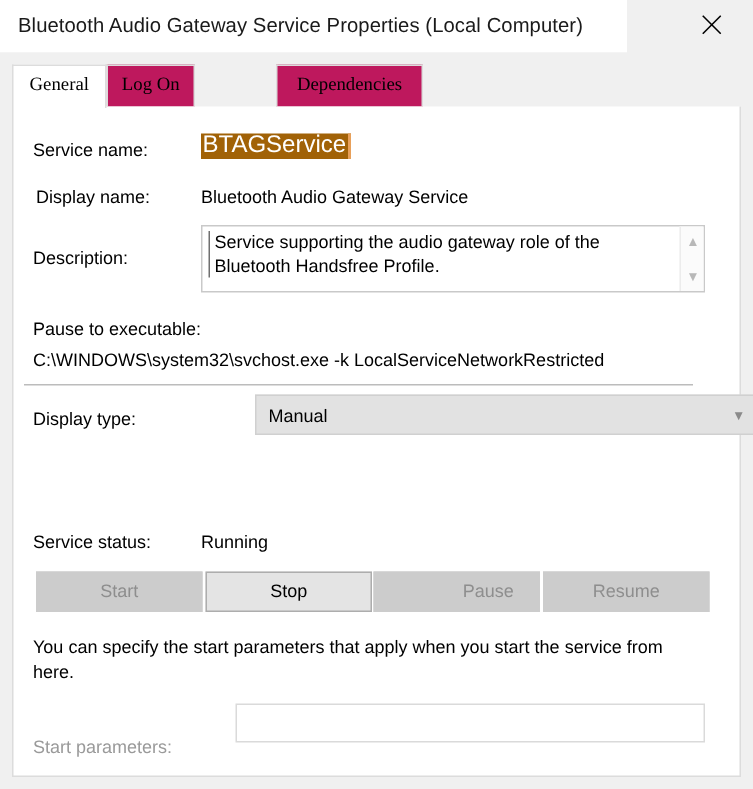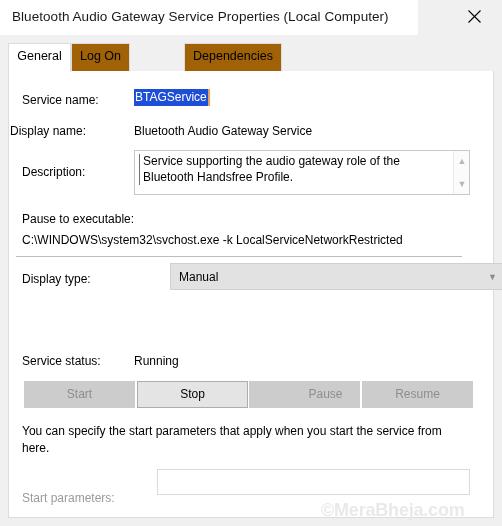--- a/index.html
+++ b/index.html
@@ -48,35 +48,36 @@
     cursor: default;
   }
   #close-button svg { position: absolute; left: 9px; top: 8px; }
 
   
   #tabstrip {
     position: absolute;
     left: 0; top: 35px;
     width: 466px; height: 36px;
     background: #f0f0f0;
+    font-family: Liberation Serif, serif;
   }
   .tab {
     position: absolute;
     top: 8px;
     height: 28px;
     box-sizing: border-box;
     font-size: 12.5px;
     color: #000;
     text-align: center;
     line-height: 25px;
     white-space: nowrap;
     cursor: default;
   }
   .tab.inactive {
-    background: #a16207;
+    background: #be185d;
     border-left: 1px solid #dcdcdc;
     border-right: 1px solid #dcdcdc;
     border-top: 1px solid #dcdcdc;
   }
   .tab.active {
     background: #ffffff;
     border-left: 1px solid #dcdcdc;
     border-right: 1px solid #dcdcdc;
     border-top: 1px solid #dcdcdc;
     height: 29px;
@@ -106,23 +107,23 @@
     position: absolute;
     font-size: 12px;
     color: #000;
     white-space: nowrap;
   }
 
   
   #service-name-value {
     position: absolute;
     left: 134px; top: 89px;
-    background: #1d4ed8;
+    background: #a16207;
     color: #ffffff;
-    font-size: 12px;
+    font-size: 16px;
     padding: 1px 1px 2px 1px;
     line-height: 14px;
     border-right: 2px solid #e8a05a;
     white-space: nowrap;
   }
 
   
   #description-box {
     position: absolute;
     left: 134px; top: 150px;
@@ -284,21 +285,21 @@
     <div class="tab inactive" style="left:184px; width:98px;">
       <span>Dependencies</span>
     </div>
   </div>
 
   <div id="panel"></div>
 
   <div class="field-label" style="left:22px; top:93px;">Service name:</div>
   <div id="service-name-value">BTAGService</div>
 
-  <div class="field-label" style="left:10px; top:124px;text-align:right;">Display name:</div>
+  <div class="field-label" style="left:24px; top:124px;text-align:right;">Display name:</div>
   <div class="field-value" style="left:134px; top:124px;">Bluetooth Audio Gateway Service</div>
 
   <div class="field-label" style="left:22px; top:165px;">Description:</div>
   <div id="description-box">
     <div id="description-text">Service supporting the audio gateway role of the Bluetooth Handsfree Profile.</div>
     <div id="description-scrollbar">
       <div class="scroll-arrow" id="scroll-up">▲</div>
       <div class="scroll-arrow" id="scroll-down">▼</div>
     </div>
   </div>
@@ -328,15 +329,14 @@
   </div>
   <div class="svc-button disabled" style="left:362px;">
     <span>Resume</span>
   </div>
 
   <div id="help-text">You can specify the start parameters that apply when you start the service from here.</div>
 
   <div class="field-label disabled" id="start-params-label">Start parameters:</div>
   <input id="start-params-input" type="text" value="" style="">
 
-  <div id="watermark">©MeraBheja.com</div>
 
 </div>
 
 </body></html>

